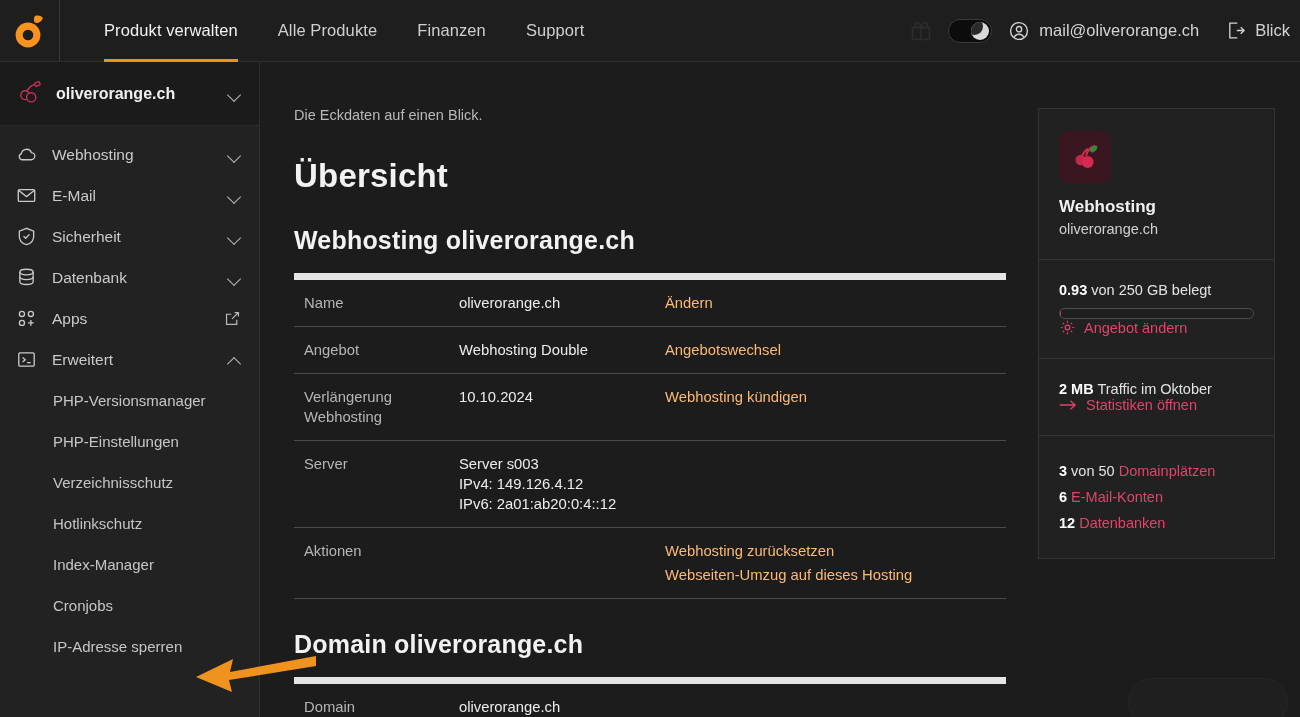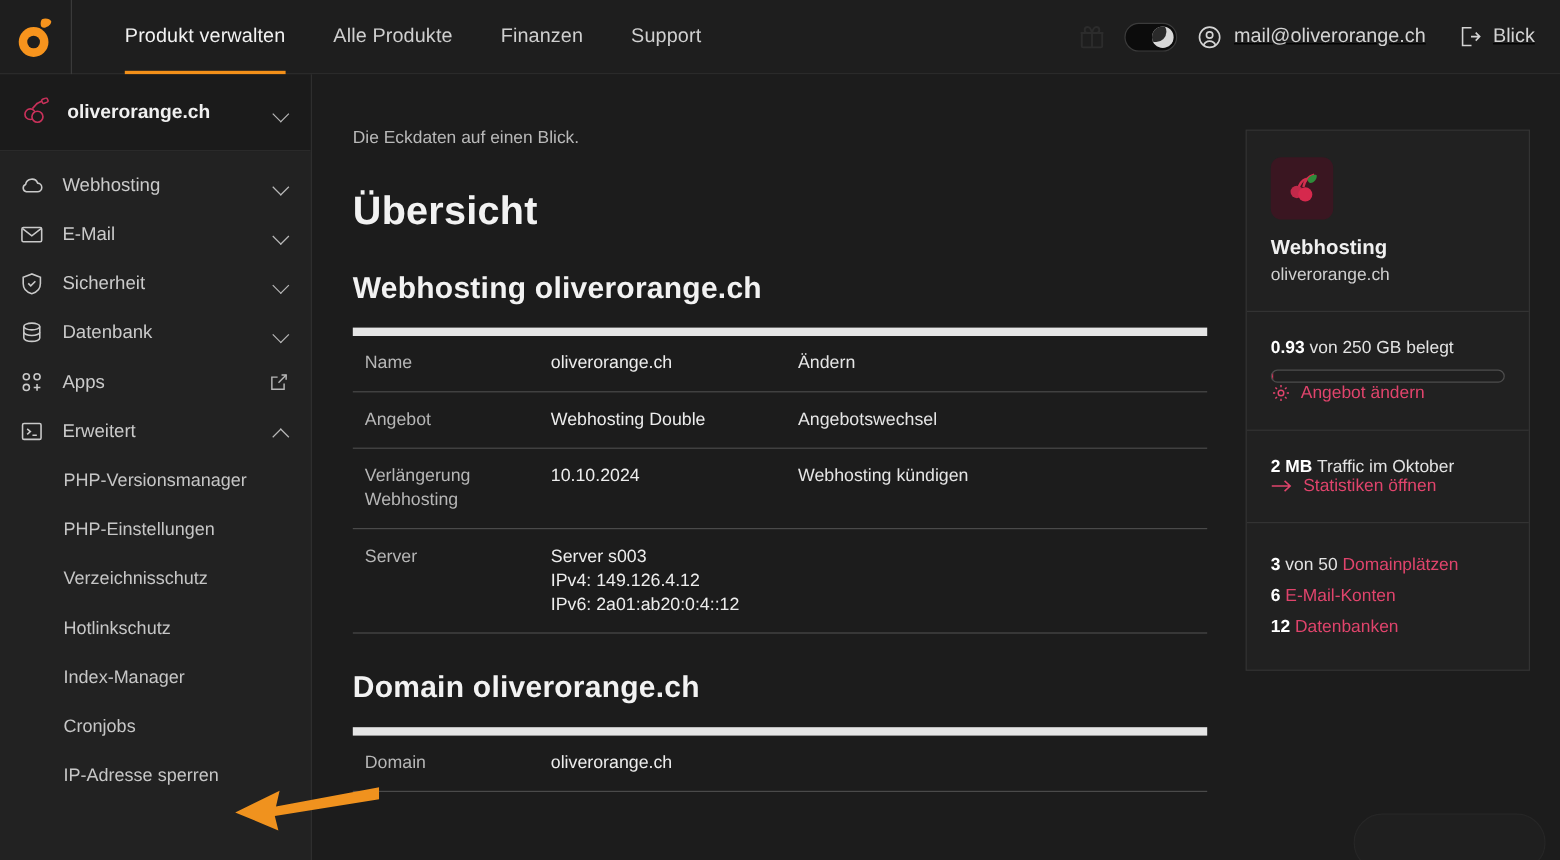--- a/index.html
+++ b/index.html
@@ -28,21 +28,21 @@
     padding: 0 0; margin-right: 40px;
     color: #cfcfcf; font-size: 16.5px; letter-spacing: .1px;
     cursor: pointer;
   }
   .nav-item.active { color: #f2f2f2; text-align: center; }
   .nav-item.active::after {
     content: ""; position: absolute; left: 0; right: 0; bottom: 0;
     height: 3px; background: #f39019;
   }
   .top-right {
-    margin-left: auto; display: flex; align-items: center; gap: 0; padding-right: 21px; text-decoration: underline;
+    margin-left: auto; display: flex; align-items: center; gap: 0; padding-right: 10px;
   }
   .gift-btn { width: 46px; display: flex; align-items: center; justify-content: center; cursor: pointer; }
   .toggle {
     width: 44px; height: 24px; border-radius: 12px; background: #0c0c0c;
     border: 1px solid #3b3b3b; position: relative; margin: 0 16px 0 4px; cursor: pointer;
   }
   .toggle .knob {
     position: absolute; right: 2px; top: 2px; width: 18px; height: 18px;
     border-radius: 50%; background: #d8d8d8; overflow: hidden;
   }
@@ -98,21 +98,21 @@
   h2.sect-title {
     color: #f2f2f2; font-size: 25px; font-weight: bold; padding: 31px 0 0 34px; letter-spacing: .2px;
   }
   .table { margin: 18px 0 0 34px; width: 712px; border-top: 7px solid #e5e5e5; }
   .row {
     display: flex; border-bottom: 1px solid #4a4a4a; padding: 13px 0 13px 10px; min-height: 39px;
   }
   .c-label { width: 155px; color: #b6b6b6; font-size: 14.8px; line-height: 20px; flex: none; }
   .c-value { width: 206px; color: #ededed; font-size: 14.8px; line-height: 20px; flex: none; }
   .c-action { flex: 1; font-size: 14.8px; line-height: 20px; }
-  .lnk { color: #e5e5e5; cursor: pointer; display: block; }
+  .lnk { color: #fdba74; cursor: pointer; display: block; }
   .lnk + .lnk { margin-top: 4px; }
 
   
   .card {
     position: absolute; top: 108px; left: 1038px; width: 237px;
     background: #212121; border: 1px solid #333333;
   }
   .card-sec { padding: 22px 20px; border-bottom: 1px solid #333333; }
   .card-sec:last-child { border-bottom: none; }
   .cherry-tile {
@@ -357,20 +357,28 @@
           <span class="lnk">Webhosting kündigen</span>
         </div>
       </div>
       <div class="row">
         <div class="c-label">Server</div>
         <div class="c-value" style="white-space:pre-line">Server s003
 IPv4: 149.126.4.12
 IPv6: 2a01:ab20:0:4::12</div>
         <div class="c-action"></div>
       </div>
+      <div class="row">
+        <div class="c-label">Aktionen</div>
+        <div class="c-value"></div>
+        <div class="c-action">
+          <span class="lnk">Webhosting zurücksetzen</span>
+          <span class="lnk">Webseiten-Umzug auf dieses Hosting</span>
+        </div>
+      </div>
     </div>
 
     <h2 class="sect-title">Domain oliverorange.ch</h2>
     <div class="table">
       <div class="row">
         <div class="c-label">Domain</div>
         <div class="c-value">oliverorange.ch</div>
         <div class="c-action"></div>
       </div>
 

